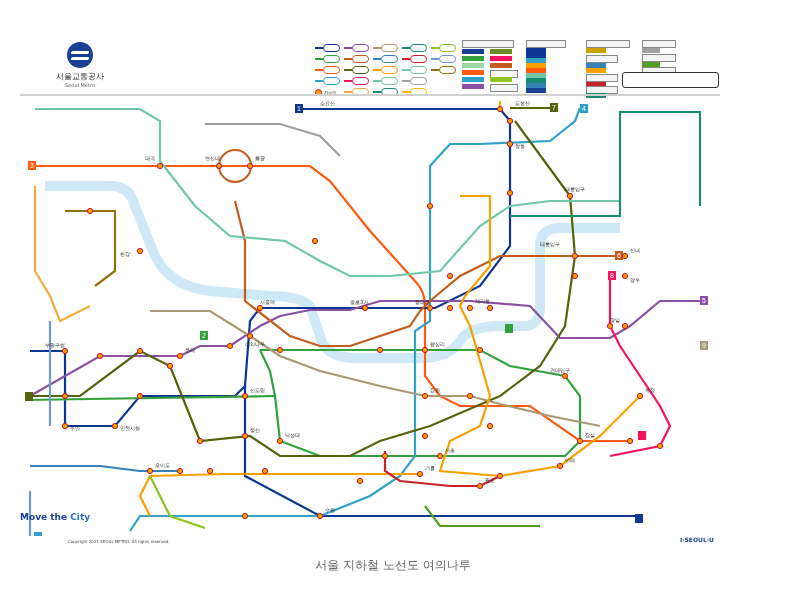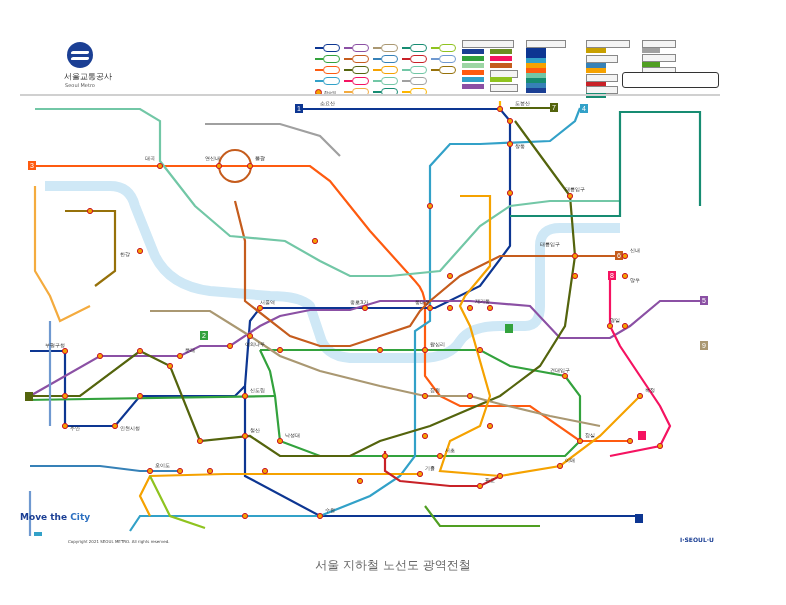--- a/index.html
+++ b/index.html
@@ -3,21 +3,21 @@
 <meta charset="utf-8">
 <style>
   html,body{margin:0;padding:0;background:#ffffff;}
   body{width:786px;height:605px;position:relative;overflow:hidden;font-family:"DejaVu Sans","Liberation Sans",sans-serif;}
   .map-frame{position:absolute;left:20px;top:30px;width:700px;height:520px;background:#ffffff;}
   .header{position:absolute;left:0;top:0;width:700px;height:66px;}
   .logo{position:absolute;left:36px;top:12px;width:48px;text-align:center;}
   .logo-mark{width:26px;height:26px;border-radius:50%;background:#1b3f94;margin:0 auto;position:relative;}
   .logo-mark:before{content:"";position:absolute;left:4px;top:9px;width:18px;height:3px;background:#fff;border-radius:2px;transform:skewX(-20deg);}
   .logo-mark:after{content:"";position:absolute;left:4px;top:15px;width:18px;height:3px;background:#fff;border-radius:2px;transform:skewX(-20deg);}
-  .logo-ko{font-size:8px;color:#333;margin-top:3px;white-space:nowrap;margin-left:8px;}
+  .logo-ko{font-size:8px;color:#333;margin-top:3px;white-space:nowrap;}
   .logo-en{font-size:5px;color:#555;}
   .title{position:absolute;left:90px;top:20px;font-size:23px;font-weight:bold;color:#1b3f94;letter-spacing:1px;white-space:nowrap;font-family:"DejaVu Sans",sans-serif;}
   .legend-lines{position:absolute;left:295px;top:14px;width:145px;height:48px;}
   .lg-row{display:flex;gap:4px;margin-bottom:3px;}
   .lg-item{display:flex;align-items:center;width:25px;}
   .lg-bar{width:8px;height:2px;}
   .lg-pill{width:15px;height:6px;border:1px solid;border-radius:4px;background:#fff;}
   .legend-ops{position:absolute;left:440px;top:10px;width:265px;height:54px;}
   .op-box{position:absolute;border:1px solid #888;background:#f4f4f4;height:6px;}
   .op-chip{position:absolute;height:5px;}
@@ -379,14 +379,14 @@
       <text x="100" y="160">한강</text>
     </g>
   </svg>
 
   <div class="footer-brand"><span>Move the </span><span class="city">City</span></div>
   <div class="copyright">Copyright 2021 SEOUL METRO. All rights reserved.</div>
   <div class="iseoul">I·SEOUL·U</div>
 </div>
 
 <div class="caption">
-  <a>서울 지하철 노선도 광역전철</a>
+  <a>서울 지하철 노선도 여의나루</a>
 </div>
 
 </body></html>

